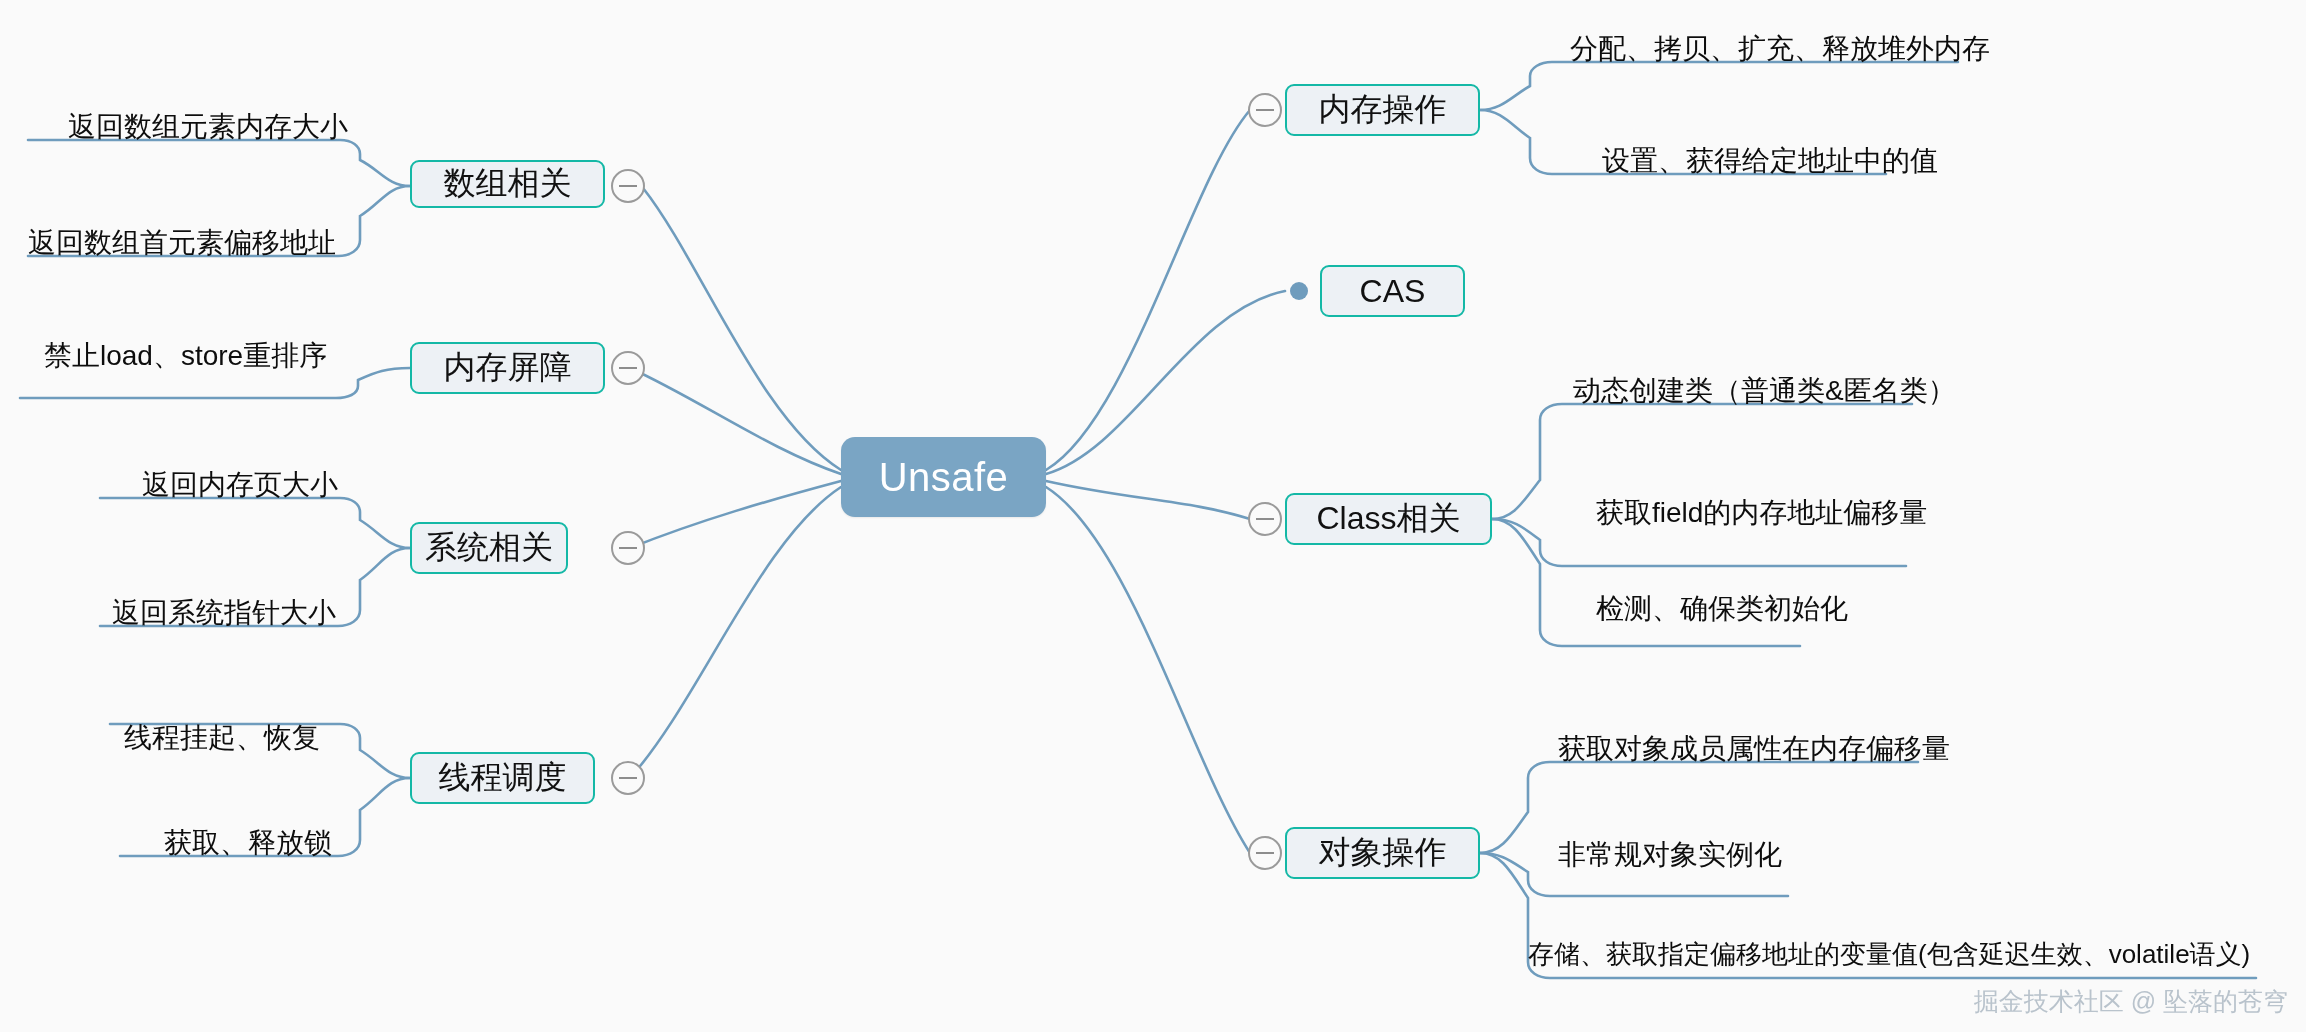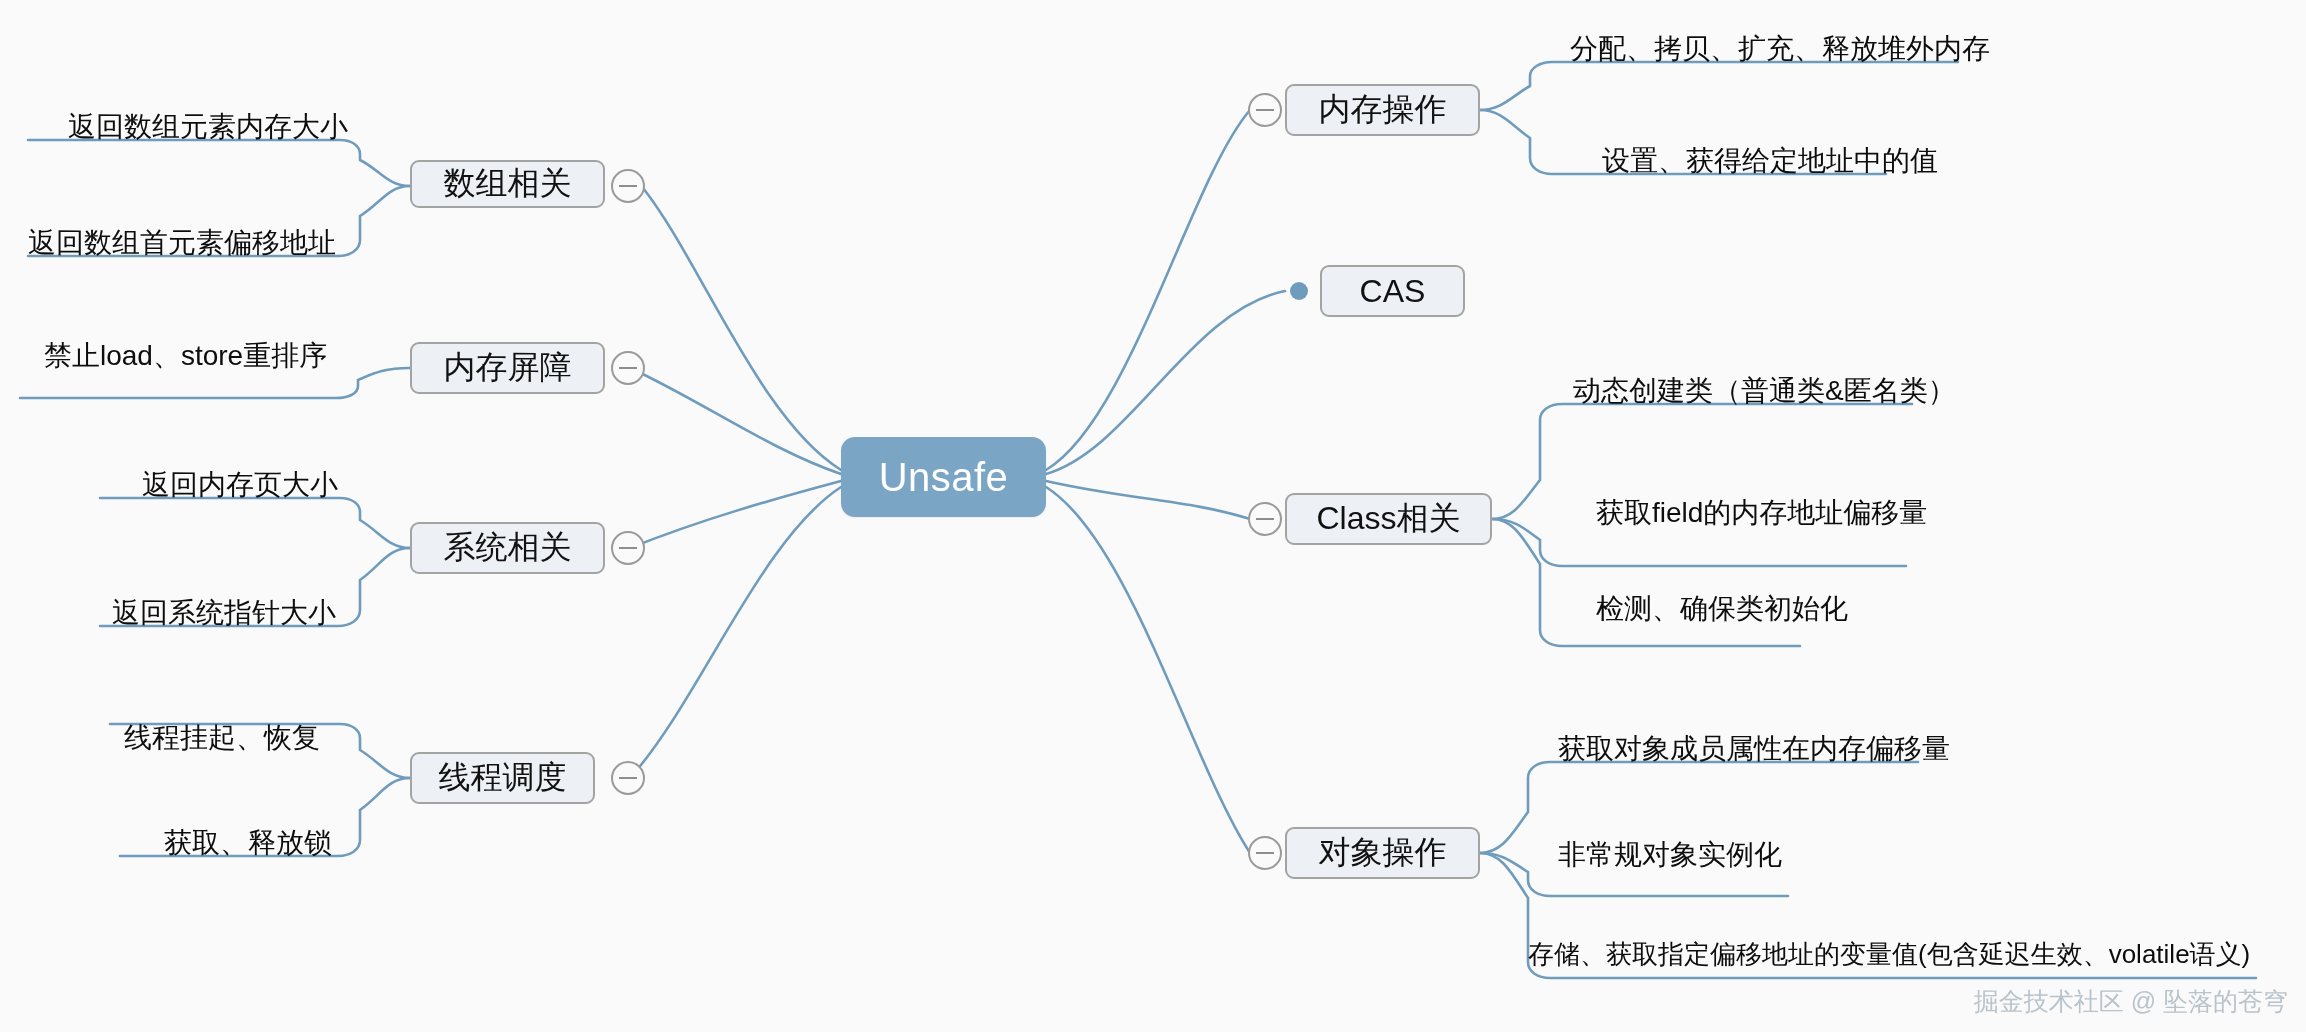--- a/index.html
+++ b/index.html
@@ -39,21 +39,21 @@
   .node-root {
     background: #7aa5c4;
     border-radius: 14px;
     color: #ffffff;
     font-size: 40px;
     letter-spacing: 0.5px;
     box-shadow: 0 1px 2px rgba(0,0,0,0.07);
   }
   .node-branch {
     background: #edf1f5;
-    border: 2px solid #a3a3a3;
+    border: 2px solid #14b8a6;
     border-radius: 9px;
     color: #111111;
     font-size: 32px;
   }
   
   .leaf {
     position: absolute;
     color: #0d0d0d;
     font-size: 28px;
     white-space: nowrap;
@@ -149,21 +149,21 @@
   <div class="toggle" style="left:611px; top:169px;"></div>
   <div class="leaf" style="left:68px; top:112px;">返回数组元素内存大小</div>
   <div class="leaf" style="left:28px; top:228px;">返回数组首元素偏移地址</div>
 
   <div class="node node-branch" style="left:410px; top:342px; width:195px; height:52px;">
     <span>内存屏障</span>
   </div>
   <div class="toggle" style="left:611px; top:351px;"></div>
   <div class="leaf" style="left:44px; top:341px;">禁止load、store重排序</div>
 
-  <div class="node node-branch" style="left:410px; top:522px; width:195px; height:52px;">
+  <div class="node node-branch" style="left:410px; top:522px; width:158px; height:52px;">
     <span>系统相关</span>
   </div>
   <div class="toggle" style="left:611px; top:531px;"></div>
   <div class="leaf" style="left:142px; top:470px;">返回内存页大小</div>
   <div class="leaf" style="left:112px; top:598px;">返回系统指针大小</div>
 
   <div class="node node-branch" style="left:410px; top:752px; width:185px; height:52px;">
     <span>线程调度</span>
   </div>
   <div class="toggle" style="left:611px; top:761px;"></div>

